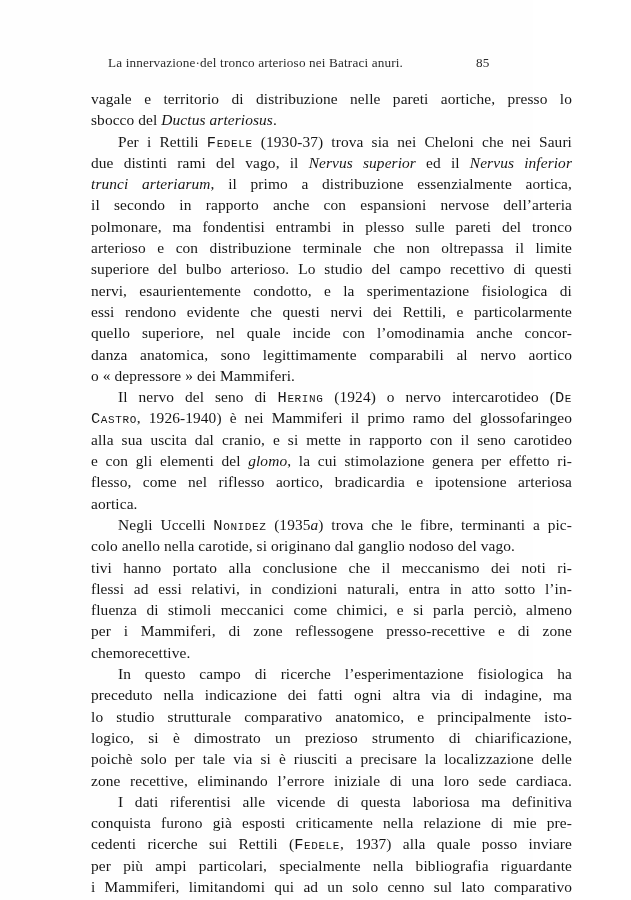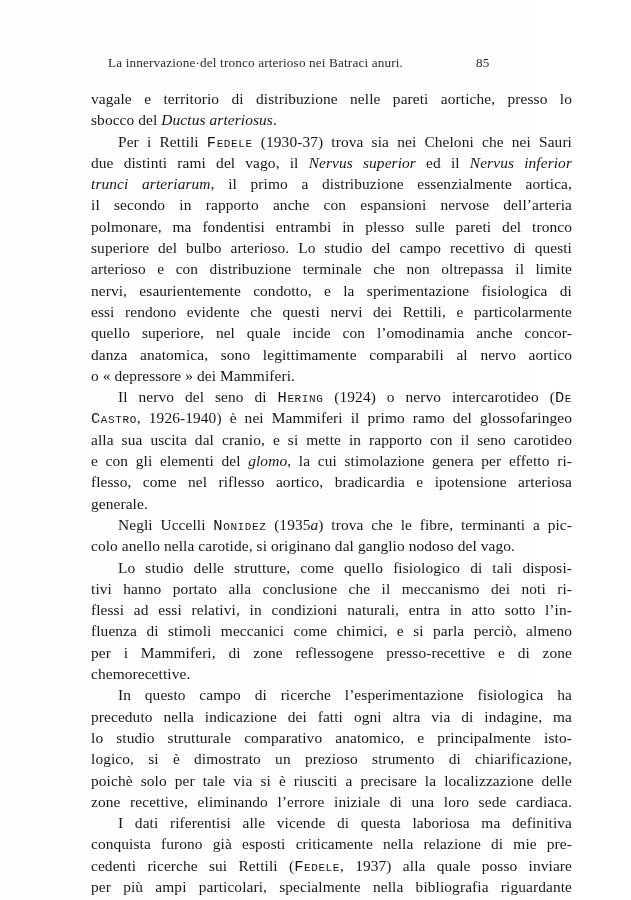--- a/index.html
+++ b/index.html
@@ -66,36 +66,35 @@
     <span class="pageno">85</span>
   </div>
   <div class="body" id="body-text">
       <div class="line"><span>vagale e territorio di distribuzione nelle pareti aortiche, presso lo</span></div>
       <div class="line last"><span>sbocco del </span><span class="it">Ductus arteriosus</span><span>.</span></div>
       <div class="line indent"><span>Per i Rettili </span><span class="sc">Fedele</span><span> (1930-37) trova sia nei Cheloni che nei Sauri</span></div>
       <div class="line"><span>due distinti rami del vago, il </span><span class="it">Nervus superior</span><span> ed il </span><span class="it">Nervus inferior</span></div>
       <div class="line"><span class="it">trunci arteriarum</span><span>, il primo a distribuzione essenzialmente aortica,</span></div>
       <div class="line"><span>il secondo in rapporto anche con espansioni nervose dell’arteria</span></div>
       <div class="line"><span>polmonare, ma fondentisi entrambi in plesso sulle pareti del tronco</span></div>
+      <div class="line"><span>arterioso e con distribuzione terminale che non oltrepassa il limite</span></div>
       <div class="line"><span>superiore del bulbo arterioso. Lo studio del campo recettivo di questi</span></div>
-      <div class="line"><span>arterioso e con distribuzione terminale che non oltrepassa il limite</span></div>
       <div class="line"><span>nervi, esaurientemente condotto, e la sperimentazione fisiologica di</span></div>
       <div class="line"><span>essi rendono evidente che questi nervi dei Rettili, e particolarmente</span></div>
       <div class="line"><span>quello superiore, nel quale incide con l’omodinamia anche concor-</span></div>
       <div class="line"><span>danza anatomica, sono legittimamente comparabili al nervo aortico</span></div>
       <div class="line last"><span>o « depressore » dei Mammiferi.</span></div>
       <div class="line indent"><span>Il nervo del seno di </span><span class="sc">Hering</span><span> (1924) o nervo intercarotideo (</span><span class="sc">De</span></div>
       <div class="line"><span class="sc">Castro</span><span>, 1926-1940) è nei Mammiferi il primo ramo del glossofaringeo</span></div>
       <div class="line"><span>alla sua uscita dal cranio, e si mette in rapporto con il seno carotideo</span></div>
       <div class="line"><span>e con gli elementi del </span><span class="it">glomo</span><span>, la cui stimolazione genera per effetto ri-</span></div>
       <div class="line"><span>flesso, come nel riflesso aortico, bradicardia e ipotensione arteriosa</span></div>
-      <div class="line last"><span>generale.</span></div>
+      <div class="line last"><span>aortica.</span></div>
       <div class="line indent"><span>Negli Uccelli </span><span class="sc">Nonidez</span><span> (1935</span><span class="it">a</span><span>) trova che le fibre, terminanti a pic-</span></div>
       <div class="line last"><span>colo anello nella carotide, si originano dal ganglio nodoso del vago.</span></div>
-      <div class="line indent"><span>Lo studio delle strutture, come quello fisiologico di tali disposi-</span></div>
       <div class="line"><span>tivi hanno portato alla conclusione che il meccanismo dei noti ri-</span></div>
       <div class="line"><span>flessi ad essi relativi, in condizioni naturali, entra in atto sotto l’in-</span></div>
       <div class="line"><span>fluenza di stimoli meccanici come chimici, e si parla perciò, almeno</span></div>
       <div class="line"><span>per i Mammiferi, di zone reflessogene presso-recettive e di zone</span></div>
       <div class="line last"><span>chemorecettive.</span></div>
       <div class="line indent"><span>In questo campo di ricerche l’esperimentazione fisiologica ha</span></div>
       <div class="line"><span>preceduto nella indicazione dei fatti ogni altra via di indagine, ma</span></div>
       <div class="line"><span>lo studio strutturale comparativo anatomico, e principalmente isto-</span></div>
       <div class="line"><span>logico, si è dimostrato un prezioso strumento di chiarificazione,</span></div>
       <div class="line"><span>poichè solo per tale via si è riusciti a precisare la localizzazione delle</span></div>

